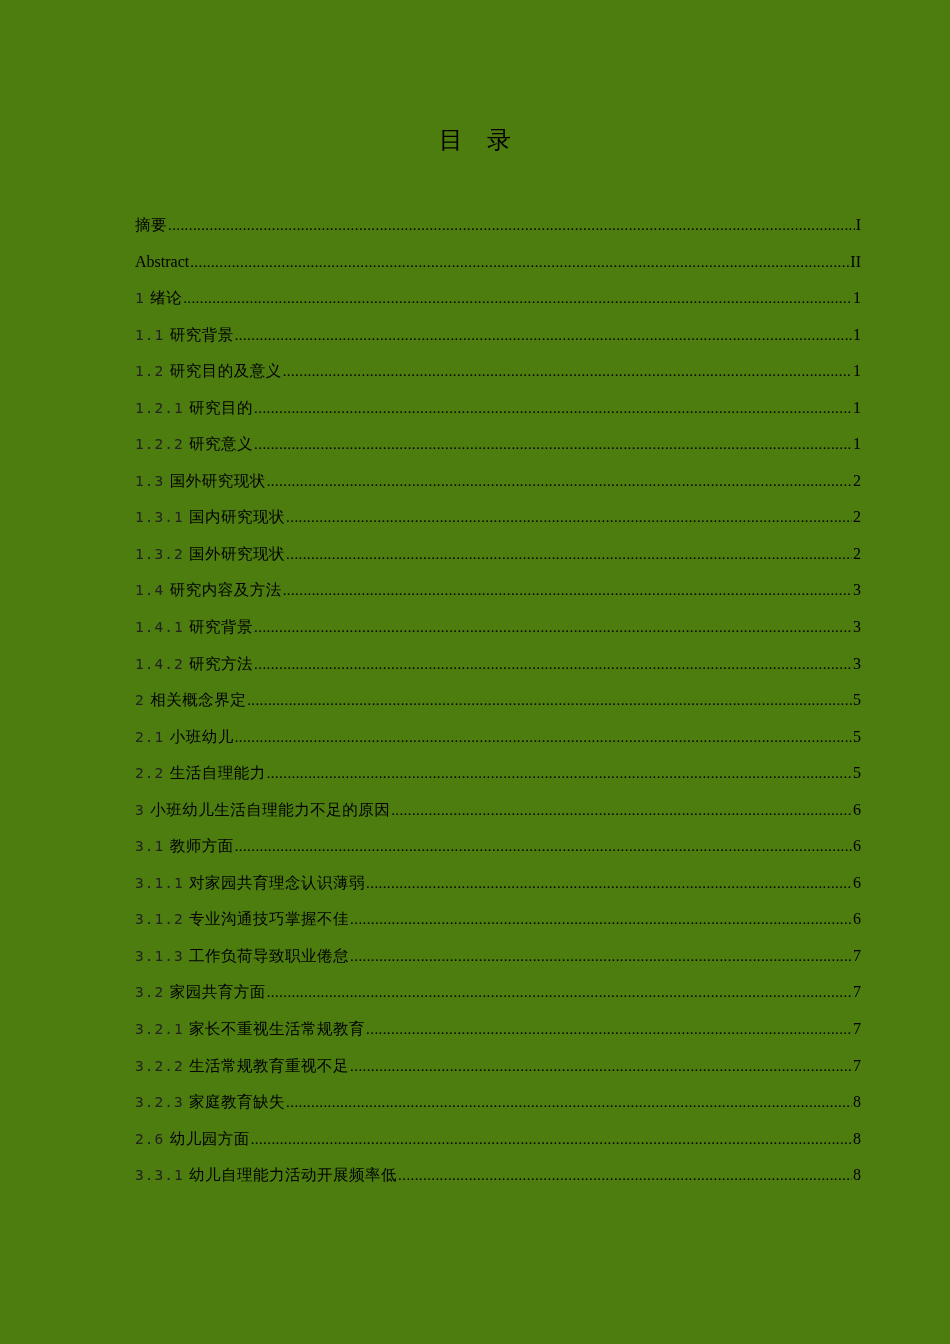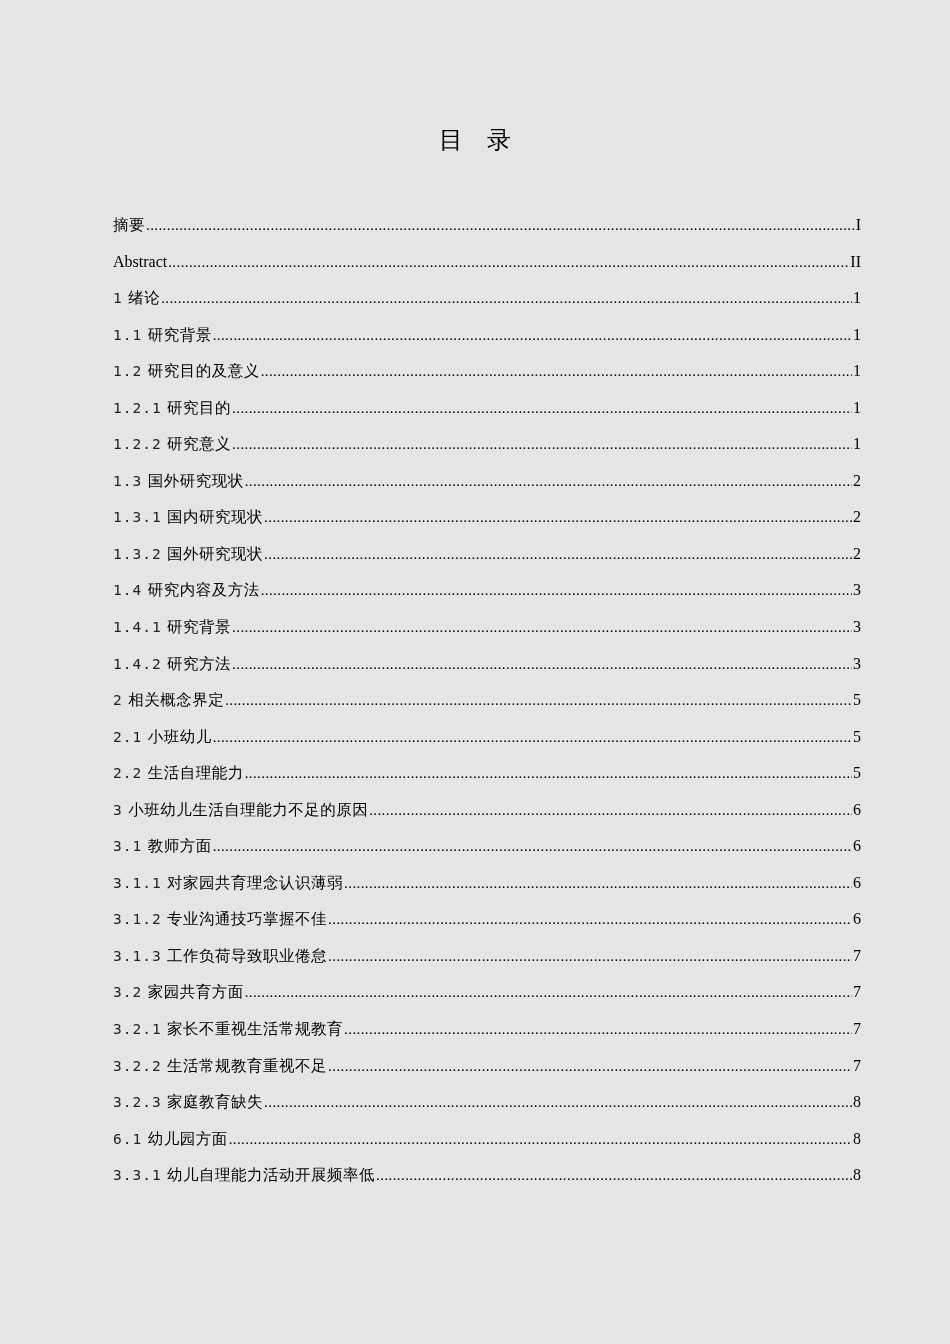--- a/index.html
+++ b/index.html
@@ -14,21 +14,21 @@
       overflow: hidden;
       color: #000000;
       font-family: "DejaVu Serif", "Liberation Serif", serif;
     }
     .page {
       position: absolute;
       left: 0;
       top: 0;
       width: 950px;
       height: 1344px;
-      background: #e5e5e5;
+      background: #4d7c0f;
     }
     .toc-title {
       position: absolute;
       left: 0;
       width: 950px;
       top: 124px;
       text-align: center;
       font-family: "DejaVu Sans", "Liberation Sans", sans-serif;
       font-size: 24px;
       line-height: 32px;
@@ -52,20 +52,21 @@
       align-items: baseline;
       height: 36.56px;
       line-height: 26px;
       font-size: 15.5px;
       white-space: nowrap;
     }
     .toc-label {
       flex: 0 0 auto;
       font-family: "DejaVu Serif", "Liberation Serif", serif;
       letter-spacing: 0.5px;
+      margin-left: 22px;
     }
     .toc-label.latin {
       font-family: "Liberation Serif", serif;
       font-size: 16px;
       letter-spacing: 0;
     }
     .toc-label .num {
       font-family: "DejaVu Sans Mono", "Liberation Mono", monospace;
       font-size: 14.5px;
       letter-spacing: 1px;
@@ -220,21 +221,21 @@
         <span class="toc-label"><span class="num">3.2.2</span><span>&nbsp;</span><span>生活常规教育重视不足</span></span>
         <span class="toc-leader"></span>
         <span class="toc-page">7</span>
       </li>
       <li class="toc-row">
         <span class="toc-label"><span class="num">3.2.3</span><span>&nbsp;</span><span>家庭教育缺失</span></span>
         <span class="toc-leader"></span>
         <span class="toc-page">8</span>
       </li>
       <li class="toc-row">
-        <span class="toc-label"><span class="num">6.1</span><span>&nbsp;</span><span>幼儿园方面</span></span>
+        <span class="toc-label"><span class="num">2.6</span><span>&nbsp;</span><span>幼儿园方面</span></span>
         <span class="toc-leader"></span>
         <span class="toc-page">8</span>
       </li>
       <li class="toc-row">
         <span class="toc-label"><span class="num">3.3.1</span><span>&nbsp;</span><span>幼儿自理能力活动开展频率低</span></span>
         <span class="toc-leader"></span>
         <span class="toc-page">8</span>
       </li>
     </ul>
 

